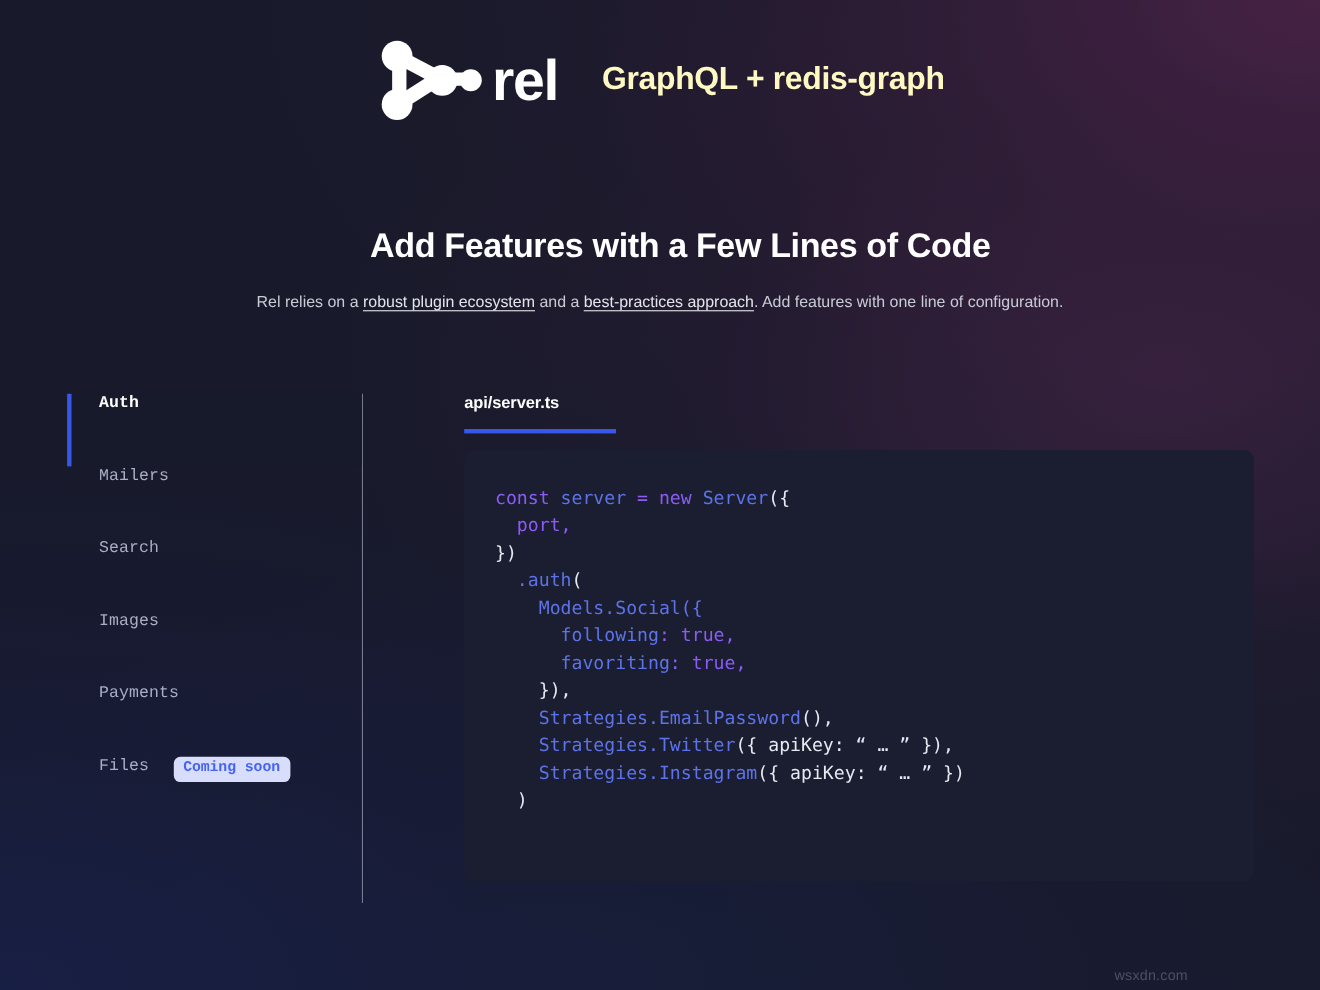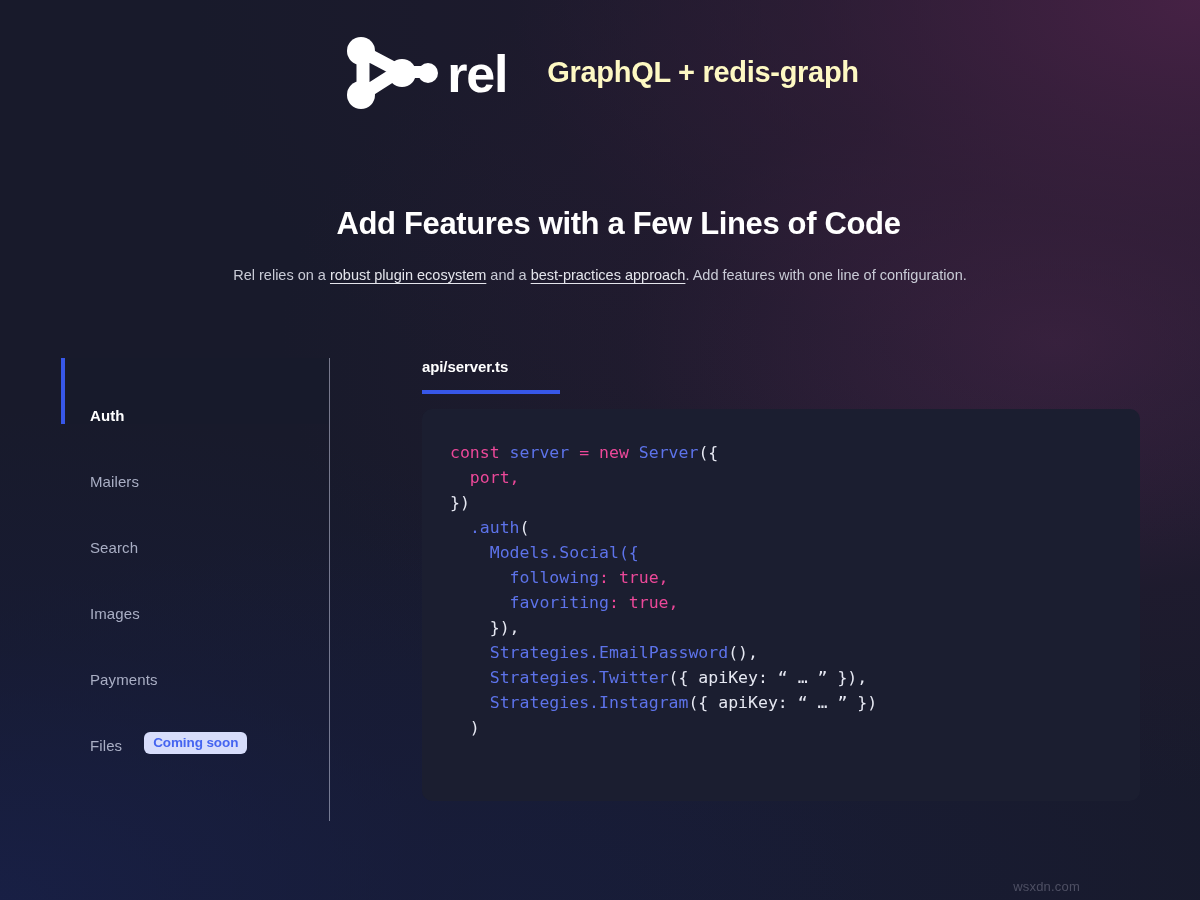--- a/index.html
+++ b/index.html
@@ -102,27 +102,28 @@
   
   .sidebar {
     position:relative;
     width:269px; flex:0 0 269px;
     border-right:1px solid rgba(196,200,222,0.55);
   }
 
   .side-item {
     position:relative;
     height:66px;
-    display:flex; align-items:flex-end;
+    display:flex; align-items:flex-start;
     padding-left:29px;
     color:#A9AEC4;
     font-size:15px;
     font-weight:400;
     letter-spacing:0.1px;
     cursor:pointer;
+    font-family:Liberation Mono, monospace;
   }
 
   .side-item.active {
     background:#171A2B;
     color:#FFFFFF;
     font-weight:700;
   }
   .side-item.active::before {
     content:"";
     position:absolute; left:0; top:0; bottom:0;
@@ -174,21 +175,21 @@
   }
 
   .code {
     font-family:"DejaVu Sans Mono", "Liberation Mono", monospace;
     font-size:16.5px;
     line-height:25px;
     color:#E6E8F2;
     white-space:pre;
     letter-spacing:0px;
   }
-  .code .kw  { color:#ec4899; }
+  .code .kw  { color:#8b5cf6; }
   .code .id  { color:#5D73EA; }
   .code .pn  { color:#E6E8F2; }
 
   
   .watermark {
     position:absolute; right:12px; bottom:6px;
     color:rgba(150,150,170,0.42);
     font-size:13px;
     font-family:"Liberation Sans", sans-serif;
     z-index:9;

